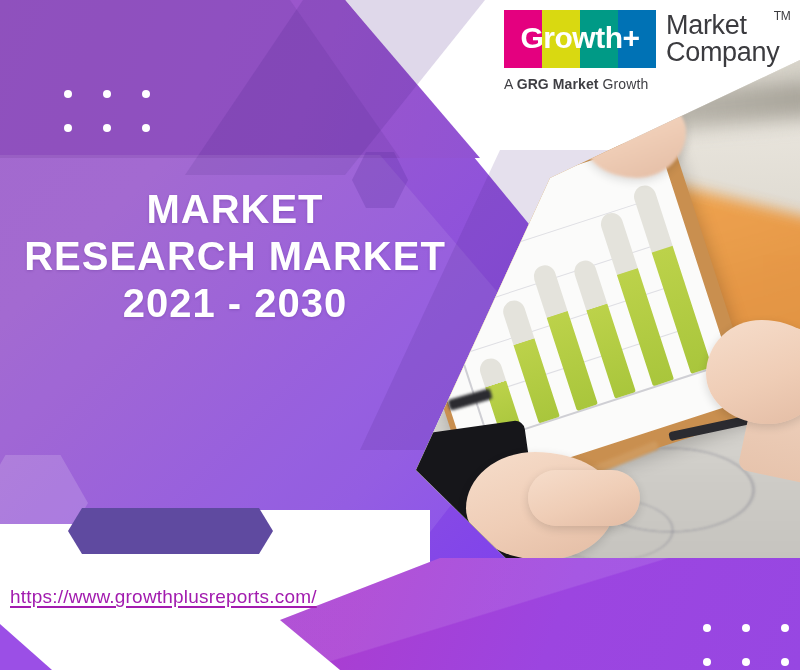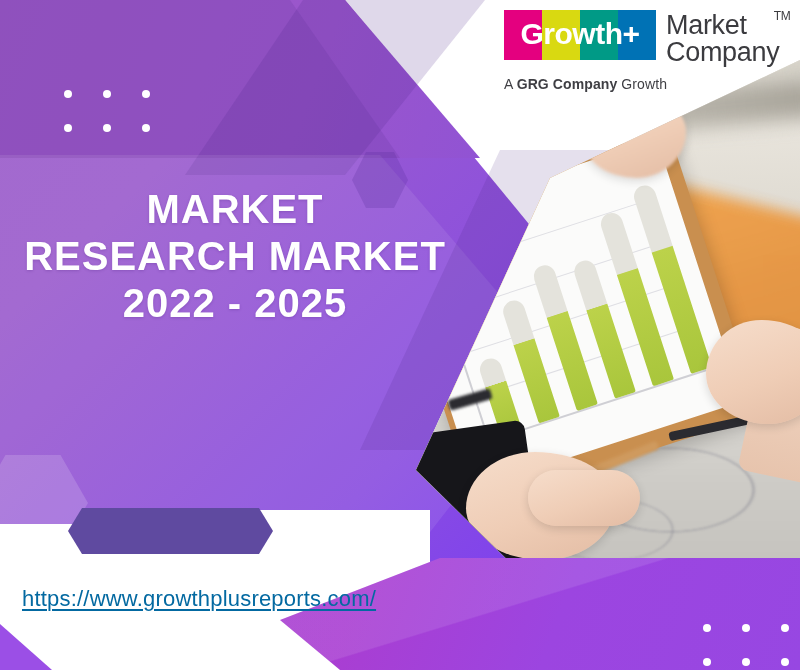--- a/index.html
+++ b/index.html
@@ -276,23 +276,23 @@
   }
   .title-line {
     font-size: 40px;
     display: block;
     white-space: nowrap;
   }
 
   
   .url {
     position: absolute;
-    left: 22px; top: 586px;
-    font-size: 22px;
-    color: #0369a1;
+    left: 10px; top: 586px;
+    font-size: 19px;
+    color: #a21caf;
     text-decoration: underline;
     text-decoration-thickness: 1.5px;
     text-underline-offset: 3px;
     letter-spacing: .2px;
     font-weight: 400;
   }
 
   
   .logo {
     position: absolute;
@@ -303,21 +303,21 @@
     flex-direction: column;
   }
   .logo-top {
     display: flex;
     align-items: stretch;
     height: 58px;
   }
   .logo-mark {
     position: relative;
     width: 152px;
-    height: 50px;
+    height: 58px;
     display: flex;
     overflow: hidden;
   }
   .logo-mark .swatch { flex: 1 1 0; height: 100%; }
   .logo-wordmark {
     position: absolute;
     inset: 0;
     display: flex;
     align-items: center;
     justify-content: center;
@@ -434,37 +434,37 @@
     <span class="dot"></span>
     <span class="dot"></span>
     <span class="dot"></span>
     <span class="dot"></span>
     <span class="dot"></span>
   </div>
 
   <div class="title-block">
     <span class="title-line">MARKET</span>
     <span class="title-line">RESEARCH MARKET</span>
-    <span class="title-line">2022 - 2025</span>
+    <span class="title-line">2021 - 2030</span>
   </div>
 
   <a class="url" href="#">https://www.growthplusreports.com/</a>
 
   <div class="logo">
     <div class="logo-top">
       <div class="logo-mark">
         <span class="swatch" style="background:#e4007f"></span>
         <span class="swatch" style="background:#d9d911"></span>
         <span class="swatch" style="background:#009a86"></span>
         <span class="swatch" style="background:#0072b5"></span>
         <span class="logo-wordmark">Growth+</span>
       </div>
       <div class="logo-right">
         <span class="lr-line">
           <span>Market</span><span class="logo-tm">TM</span>
         </span>
         <span class="lr-line">Company</span>
       </div>
     </div>
-    <div class="logo-sub"><span>A </span><b>GRG Company</b><span> Growth</span></div>
+    <div class="logo-sub"><span>A </span><b>GRG Market</b><span> Growth</span></div>
   </div>
 
 </div>
 
 </body></html>

